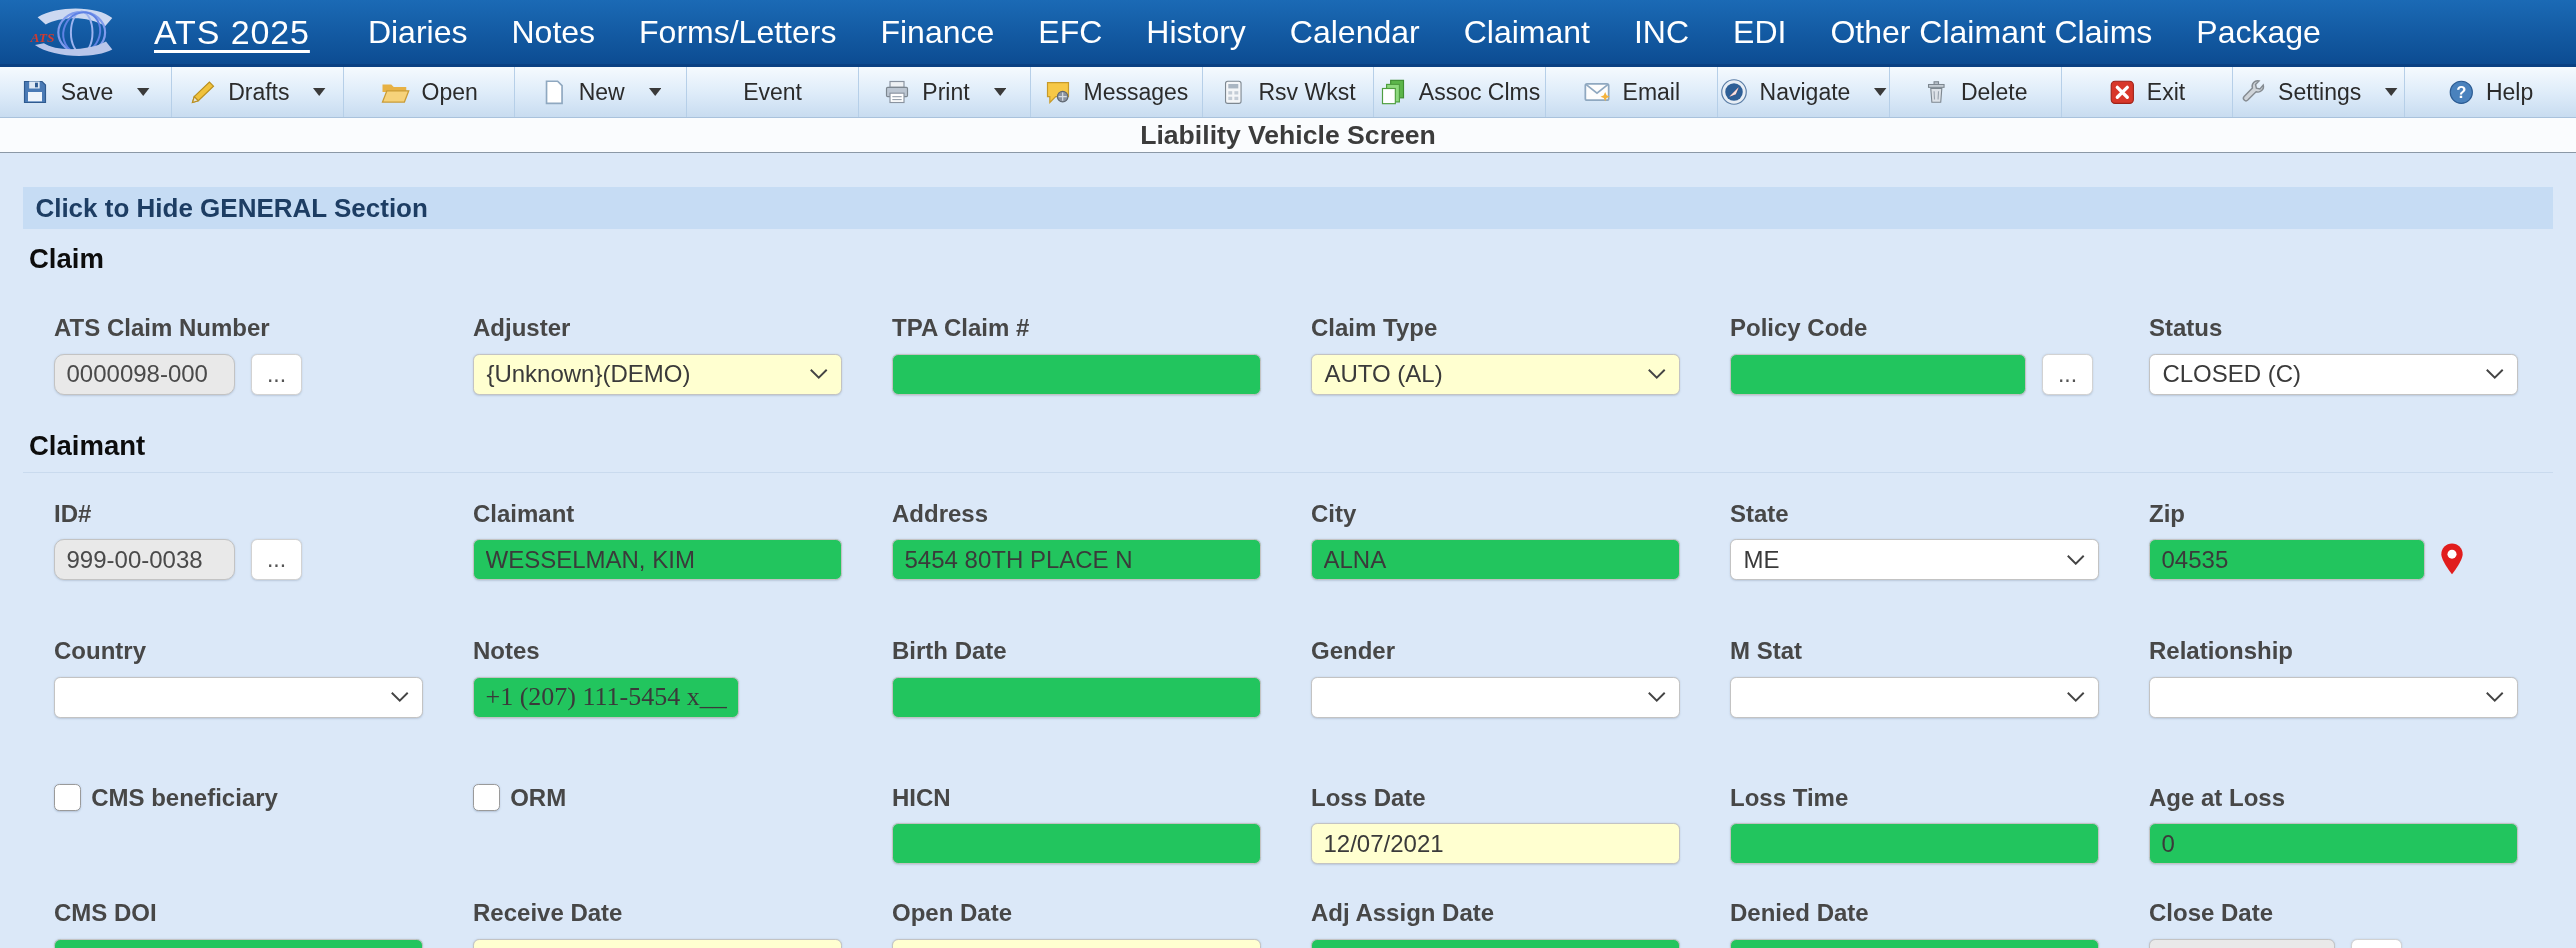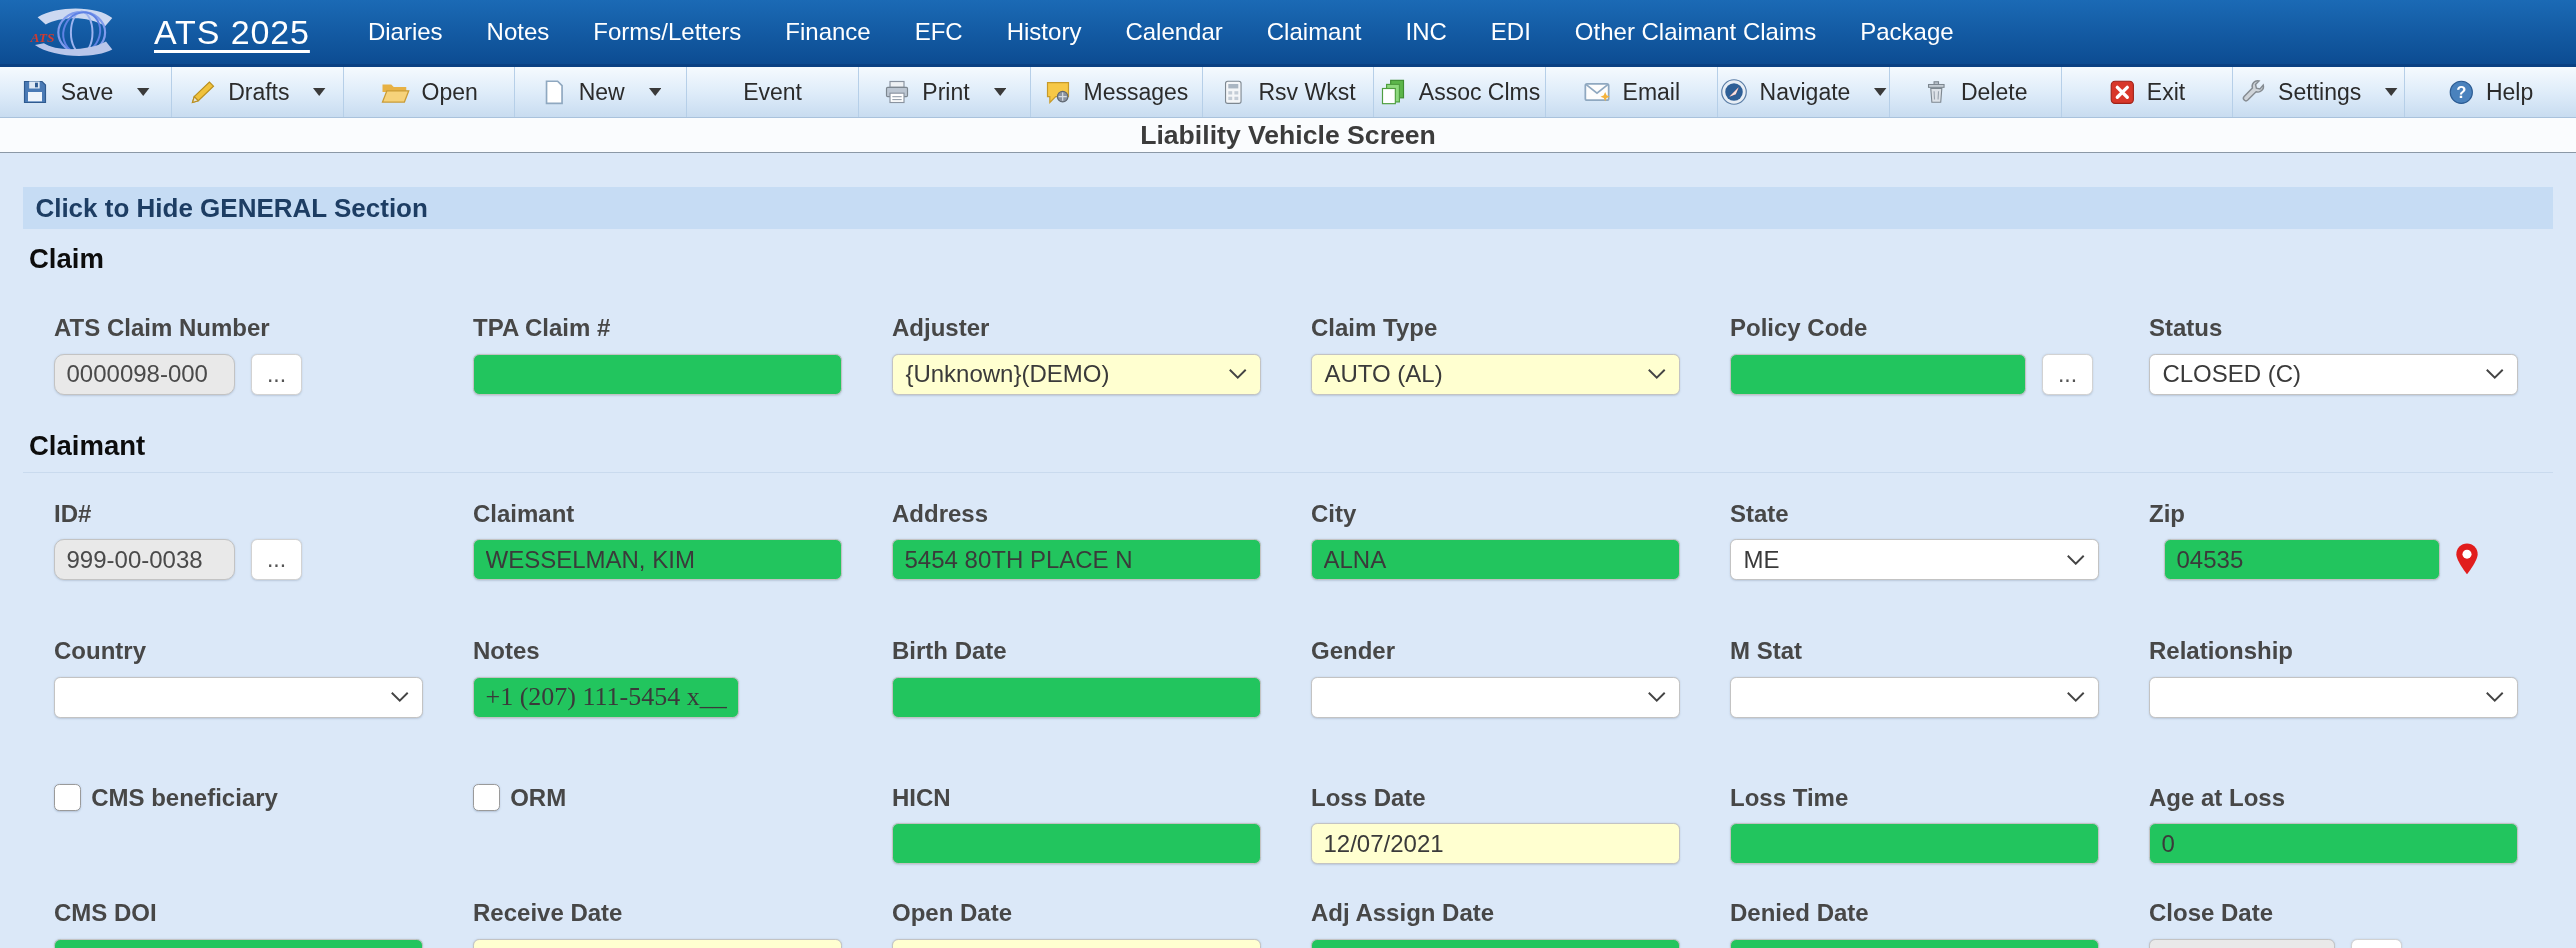--- a/index.html
+++ b/index.html
@@ -6,21 +6,21 @@
   html,body { width:2576px; height:949px; overflow:hidden;
     font-family:"Liberation Sans","DejaVu Sans",sans-serif; background:#dbe8f8; }
 
   
   .navbar { height:67px; background:linear-gradient(#1b6ab5,#0c4c92);
     border-bottom:3.5px solid #0a4183; display:flex; align-items:center; padding:0 25px; }
   .logo { width:99px; height:57px; flex:0 0 auto; margin-right:30px; }
   .brand { color:#ffffff; font-size:34px; letter-spacing:0.9px; text-decoration:underline;
     text-underline-offset:6.2px; margin-right:58px; cursor:pointer; white-space:nowrap; }
   .nav-items { display:flex; align-items:center; gap:44px; }
-  .nav-item { color:#ffffff; font-size:24px; cursor:pointer; white-space:nowrap; }
+  .nav-item { color:#ffffff; font-size:32px; cursor:pointer; white-space:nowrap; }
 
   
   .toolbar { height:51px; background:linear-gradient(#f5fafe 0%,#ddebf9 55%,#c8dcf0 100%);
     border-bottom:0.9px solid #a9c2dc; display:flex; }
   .tbtn { flex:1 1 0; display:flex; align-items:center; justify-content:center; gap:11.5px;
     border-right:0.9px solid #b6cfe8; cursor:pointer; }
   .tbtn:last-child { border-right:none; }
   .tlabel { font-size:23px; color:#2b2b2b; white-space:nowrap; }
   .ticon { display:flex; align-items:center; }
   .caret { display:flex; align-items:center; margin-left:12.4px; }
@@ -61,21 +61,21 @@
   .select { height:41px; border:0.9px solid #c3c3c3; border-radius:6.2px; background:#ffffff;
     display:flex; align-items:center; justify-content:space-between; padding:0 12.4px;
     font-size:24px; color:#3a3a3a; cursor:pointer; box-shadow:0 0.9px 1.8px rgba(90,110,140,.25); }
   .select.yellow { background:#ffffd0; }
   .select-value { white-space:nowrap; overflow:hidden; }
   .cb-row { display:flex; align-items:center; gap:10.6px; cursor:pointer; }
   .cb { width:26.6px; height:26.6px; accent-color:#ffffff; border:0.9px solid #9a9a9a;
     border-radius:5.3px; appearance:none; background:#ffffff;
     box-shadow:0 0.9px 1.8px rgba(90,110,140,.3); cursor:pointer; }
   .cb-label { font-size:24px; font-weight:bold; color:#474747; white-space:nowrap; }
-  .zip-ctl { gap:10.6px;margin-left:15px; }
+  .zip-ctl { gap:10.6px; }
 </style>
 </head>
 <body>
 
 <div class="navbar">
   <div class="logo">
     <svg viewBox="0 0 110 62" width="99" height="57">
       <path d="M14 14 C38 0 82 2 97 15 L89 24 C70 12 40 13 23 22 Z" fill="#ccd8f1"></path>
       <ellipse cx="63" cy="31" rx="26" ry="23" fill="none" stroke="#7f9bec" stroke-width="2.4"></ellipse>
       <ellipse cx="63" cy="31" rx="12" ry="23" fill="none" stroke="#9db4f0" stroke-width="2.2"></ellipse>
@@ -290,33 +290,33 @@
 
   <div class="row mt-row1">
     <div>
       <div class="flabel">ATS Claim Number</div>
       <div class="ctl">
         <input class="input readonly w204" readonly="" value="0000098-000" style="">
         <button class="more-btn">...</button>
       </div>
     </div>
     <div>
-      <div class="flabel">TPA Claim #</div>
-      <div class="ctl">
-          <input class="input" value="" style="">
-        </div>
-    </div>
-    <div>
       <div class="flabel">Adjuster</div>
       <div class="select yellow">
         <span class="select-value">{Unknown}(DEMO)</span>
         <svg width="19.5" height="11.5" viewBox="0 0 22 13">
             <path d="M2 2l9 9 9-9" fill="none" stroke="#444" stroke-width="2.2"></path>
           </svg>
       </div>
+    </div>
+    <div>
+      <div class="flabel">TPA Claim #</div>
+      <div class="ctl">
+          <input class="input" value="" style="">
+        </div>
     </div>
     <div>
       <div class="flabel">Claim Type</div>
       <div class="select yellow">
         <span class="select-value">AUTO (AL)</span>
         <svg width="19.5" height="11.5" viewBox="0 0 22 13">
             <path d="M2 2l9 9 9-9" fill="none" stroke="#444" stroke-width="2.2"></path>
           </svg>
       </div>
     </div>

